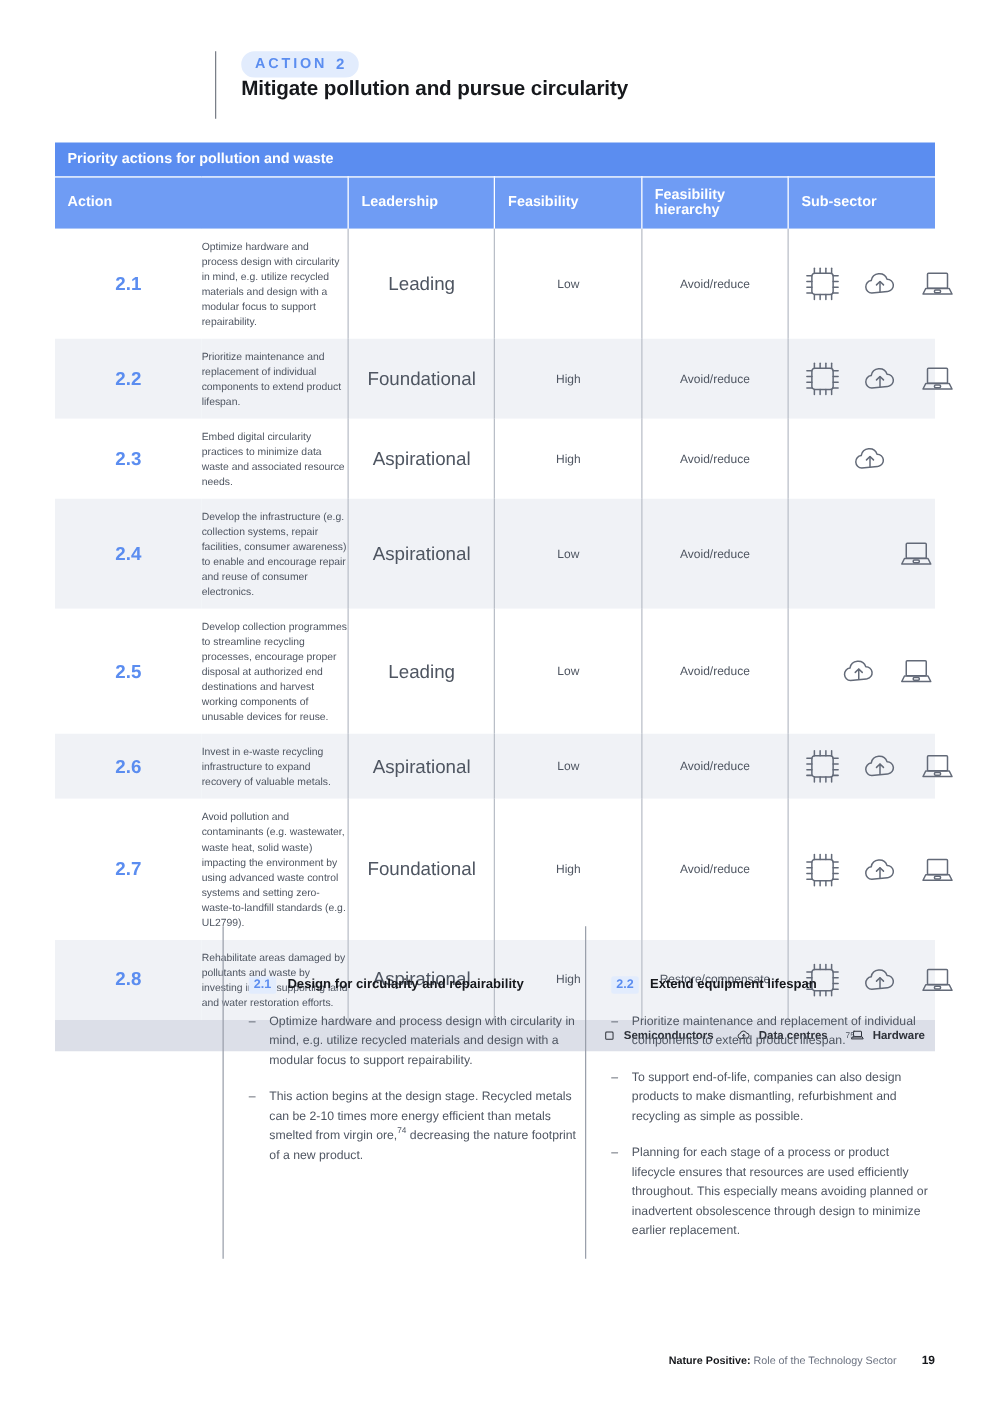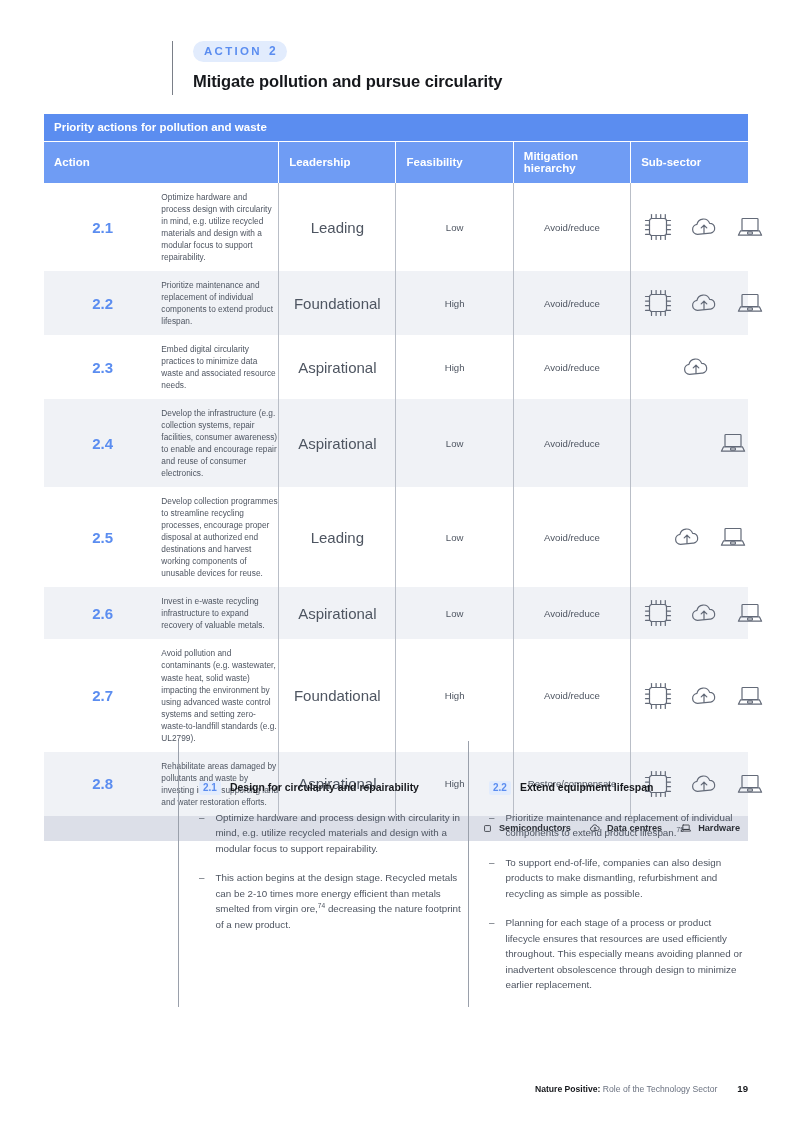--- a/index.html
+++ b/index.html
@@ -23,21 +23,20 @@
     background: #e2ecfd; border-radius: 11px;
     padding: 3px 11px 4px 11px;
   }
   .action-chip .chip-word {
     color: #5b8df0; font-size: 11.5px; font-weight: 700; letter-spacing: 2.3px;
   }
   .action-chip .chip-num {
     color: #5b8df0; font-size: 12px; font-weight: 700;
   }
   .page-title {
-    margin-top: 10px;
     font-size: 16.5px; font-weight: 700; color: #16181c; letter-spacing: -0.1px;
   }
 
   
   .tbl-wrap { position: absolute; left: 44px; top: 114px; width: 704px; }
   .tbl { width: 100%; border-collapse: collapse; table-layout: fixed; }
 
   .tbl-caption td {
     background: #5b8df0; color: #ffffff;
     font-size: 11.5px; font-weight: 700;
@@ -156,21 +155,21 @@
 <div class="tbl-wrap">
   <table class="tbl">
     <thead>
       <tr class="tbl-caption">
         <td colspan="6">Priority actions for pollution and waste</td>
       </tr>
       <tr class="tbl-colhead">
         <td colspan="2">Action</td>
         <td>Leadership</td>
         <td>Feasibility</td>
-        <td>Mitigation hierarchy</td>
+        <td>Feasibility hierarchy</td>
         <td>Sub-sector</td>
       </tr>
     </thead>
     <tbody id="tbody">
         <tr class="row-odd">
           <td class="c-id">2.1</td>
           <td class="c-desc">Optimize hardware and process design with circularity in mind, e.g. utilize recycled materials and design with a modular focus to support repairability.</td>
           <td class="c-lead">Leading</td>
           <td class="c-feas">Low</td>
           <td class="c-mit">Avoid/reduce</td>

